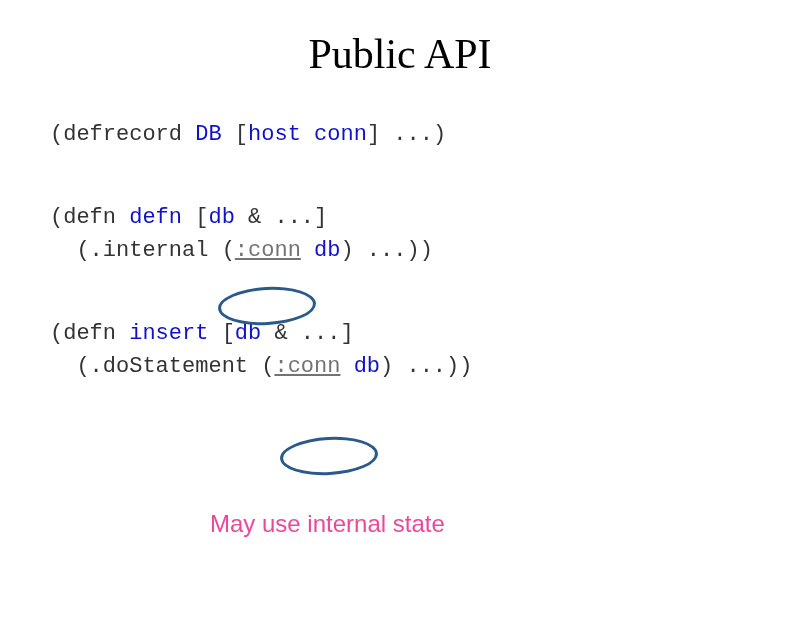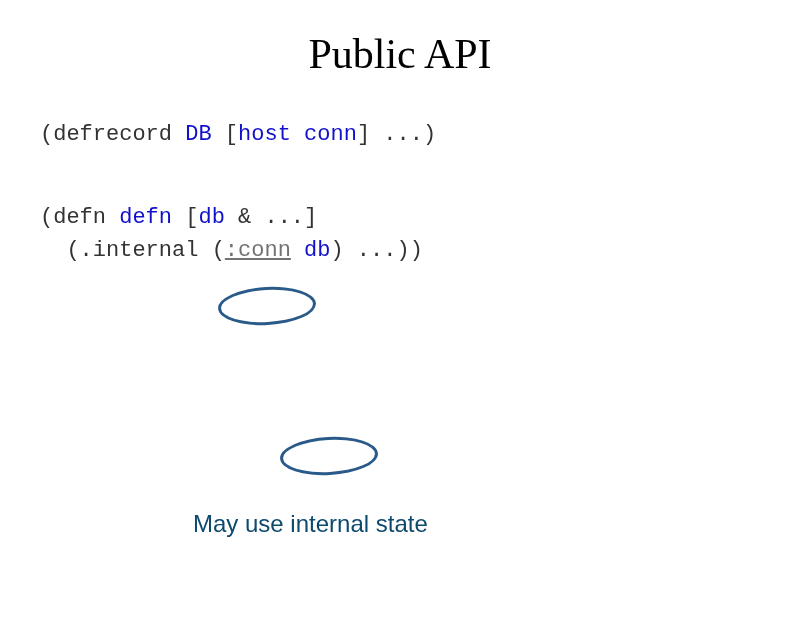--- a/index.html
+++ b/index.html
@@ -27,40 +27,41 @@
       font-family: Georgia, 'Times New Roman', serif;
     }
     .code-block {
       font-family: 'Courier New', Courier, monospace;
       font-size: 22px;
       line-height: 1.5;
       color: #333;
       margin-bottom: 50px;
       white-space: pre;
       position: relative;
+      margin-left: 10px;
     }
     .kw-defn {
       color: #333;
     }
     .kw-name {
       color: #1111cc;
     }
     .kw-param {
       color: #1111cc;
     }
     .kw-keyword {
       color: #737373;
       text-decoration: underline;
     }
     .annotation {
       font-family: 'Comic Sans MS', cursive, sans-serif;
       font-size: 24px;
-      color: #0c4a6e;
+      color: #ec4899;
       position: absolute;
-      left: 193px;
+      left: 210px;
       top: 510px;
       font-weight: 500;
       text-align: center;
     }
     .circle-annotation {
       position: absolute;
       border: 3px solid #2a5a8a;
       border-radius: 50%;
       pointer-events: none;
       transform: rotate(-3deg);
@@ -82,19 +83,21 @@
 <body>
 
 <div class="slide">
   <h1 class="title">Public API</h1>
 
   <div class="code-block"><span>(</span><span class="kw-defn">defrecord</span><span> </span><span class="kw-name">DB</span><span> [</span><span class="kw-param">host</span><span> </span><span class="kw-param">conn</span><span>] ...)</span></div>
 
   <div class="code-block"><span>(</span><span class="kw-defn">defn</span><span> </span><span class="kw-name">defn</span><span> [</span><span class="kw-param">db</span><span> &amp; ...]</span>
 <span>  (.internal (</span><span class="kw-keyword">:conn</span><span> </span><span class="kw-param">db</span><span>) ...))</span></div>
 
+  <div class="code-block"><span>(</span><span class="kw-defn">defn</span><span> </span><span class="kw-name">insert</span><span> [</span><span class="kw-param">db</span><span> &amp; ...]</span>
+<span>  (.doStatement (</span><span class="kw-keyword">:conn</span><span> </span><span class="kw-param">db</span><span>) ...))</span></div>
 
 </div>
 
 <div class="circle-annotation circle1"></div>
 <div class="circle-annotation circle2"></div>
 
 <div class="annotation">May use internal state</div>
 
 </body></html>

